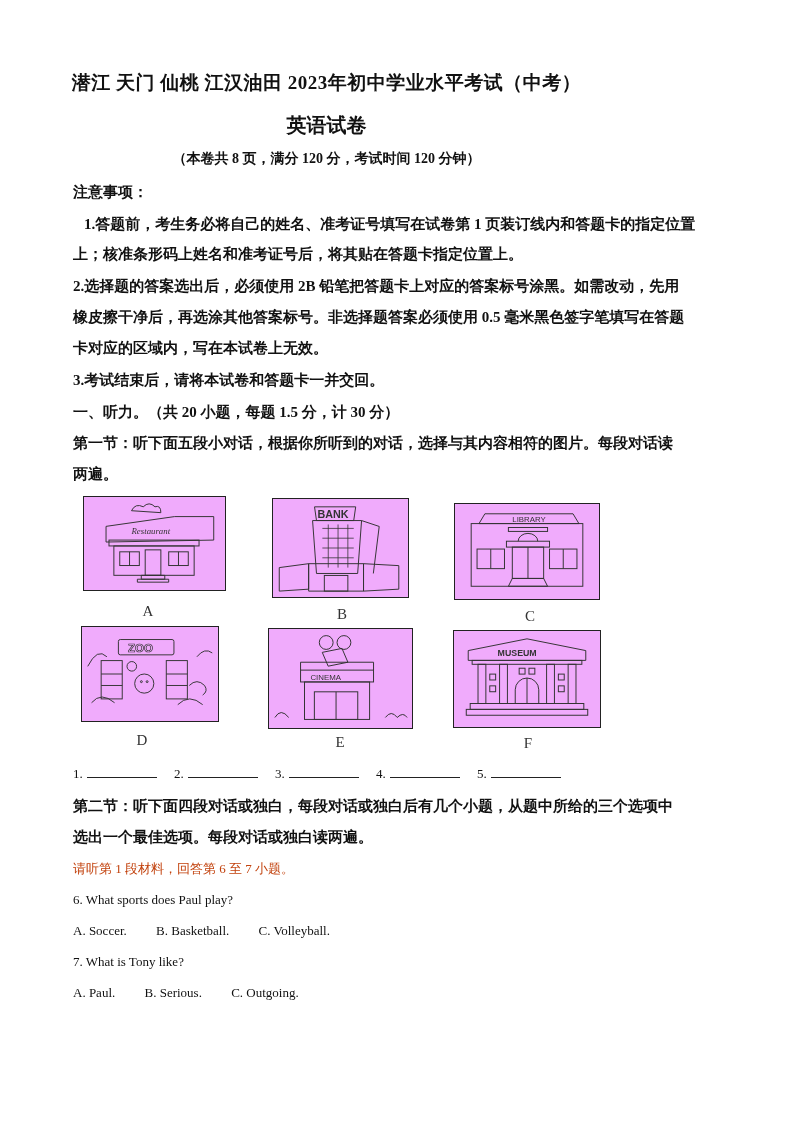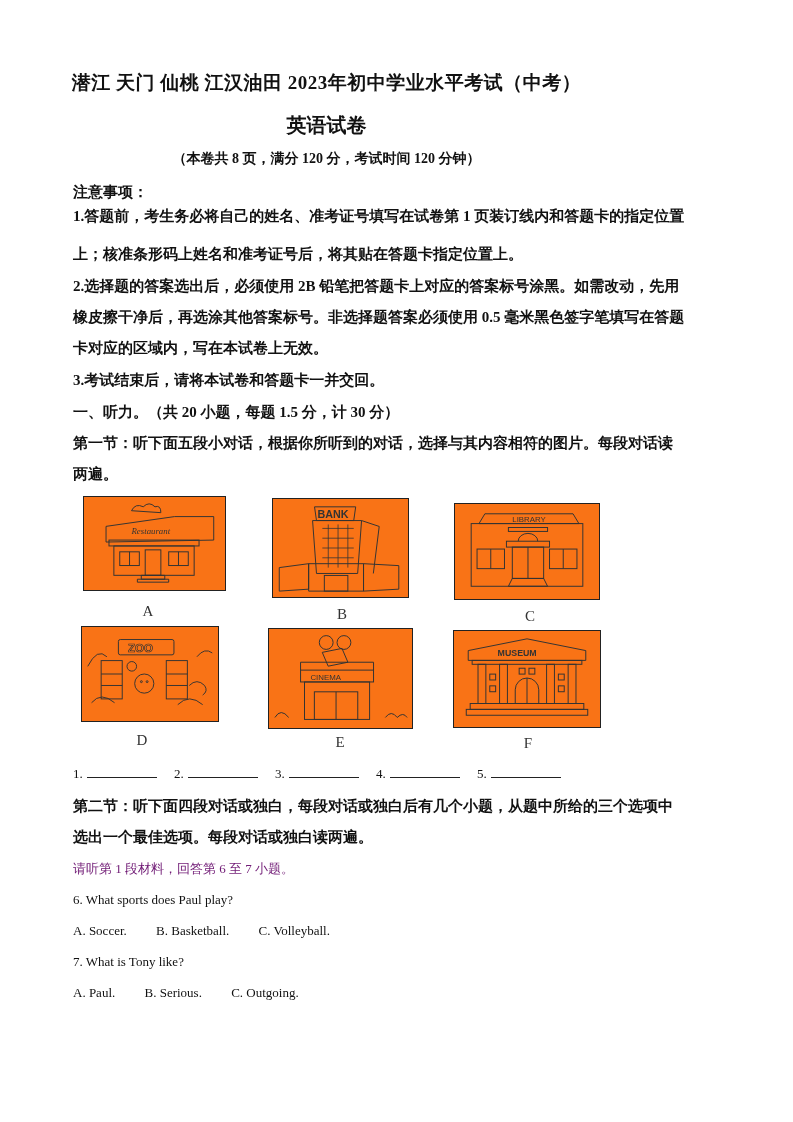--- a/index.html
+++ b/index.html
@@ -4,39 +4,39 @@
 <style>
   html, body { margin: 0; padding: 0; background: #ffffff; }
   body { width: 793px; height: 1122px; position: relative; overflow: hidden;
          font-family: "Liberation Serif", "DejaVu Serif", serif; color: #111; }
   .abs { position: absolute; }
   .title { left: 0; width: 653px; text-align: center; font-weight: bold; }
   .t1 { top: 70px; font-size: 19px; letter-spacing: 0.5px; }
   .t2 { top: 112px; font-size: 20px; }
   .t3 { top: 150px; font-size: 14px; }
   .line { left: 73px; width: 650px; font-size: 15px; font-weight: bold; line-height: 20px; white-space: nowrap; }
-  .pic { position: absolute; border: 1.5px solid #222; background: #f97316; box-sizing: border-box; overflow: hidden; }
+  .pic { position: absolute; border: 1.5px solid #222; background: #f0abfc; box-sizing: border-box; overflow: hidden; }
   .pic svg { width: 100%; height: 100%; display: block; }
   .plabel { position: absolute; width: 40px; text-align: center; font-size: 15px; color: #333; }
   .blanks { left: 73px; top: 765px; font-size: 13px; white-space: nowrap; }
   .blanks span.item { display: inline-block; margin-right: 14px; }
   .blanks span.u { display: inline-block; width: 70px; border-bottom: 1px solid #222; height: 12px; vertical-align: baseline; margin-left: 4px; }
   .q { left: 73px; font-size: 13px; white-space: nowrap; }
   .q span.opt { display: inline-block; margin-right: 26px; }
-  .note { left: 73px; font-size: 13px; color: #701a75; }
+  .note { left: 73px; font-size: 13px; color: #c2410c; }
 </style>
 </head>
 <body>
 
 <div class="abs title t1">潜江  天门  仙桃  江汉油田  2023年初中学业水平考试（中考）</div>
 <div class="abs title t2">英语试卷</div>
 <div class="abs title t3">（本卷共 8 页，满分 120 分，考试时间 120 分钟）</div>
 
 <div class="abs line" style="top:182px;">注意事项：</div>
-<div class="abs line" style="top:206px;">1.答题前，考生务必将自己的姓名、准考证号填写在试卷第 1 页装订线内和答题卡的指定位置</div>
+<div class="abs line" style="top:214px;margin-left:11px;">1.答题前，考生务必将自己的姓名、准考证号填写在试卷第 1 页装订线内和答题卡的指定位置</div>
 <div class="abs line" style="top:244px;">上；核准条形码上姓名和准考证号后，将其贴在答题卡指定位置上。</div>
 <div class="abs line" style="top:276px;">2.选择题的答案选出后，必须使用 2B 铅笔把答题卡上对应的答案标号涂黑。如需改动，先用</div>
 <div class="abs line" style="top:307px;">橡皮擦干净后，再选涂其他答案标号。非选择题答案必须使用 0.5 毫米黑色签字笔填写在答题</div>
 <div class="abs line" style="top:338px;">卡对应的区域内，写在本试卷上无效。</div>
 <div class="abs line" style="top:370px;">3.考试结束后，请将本试卷和答题卡一并交回。</div>
 
 <div class="abs line" style="top:402px;">一、听力。（共 20 小题，每题 1.5 分，计 30 分）</div>
 <div class="abs line" style="top:433px;">第一节：听下面五段小对话，根据你所听到的对话，选择与其内容相符的图片。每段对话读</div>
 <div class="abs line" style="top:464px;font-family:Liberation Serif, serif;">两遍。</div>
 

